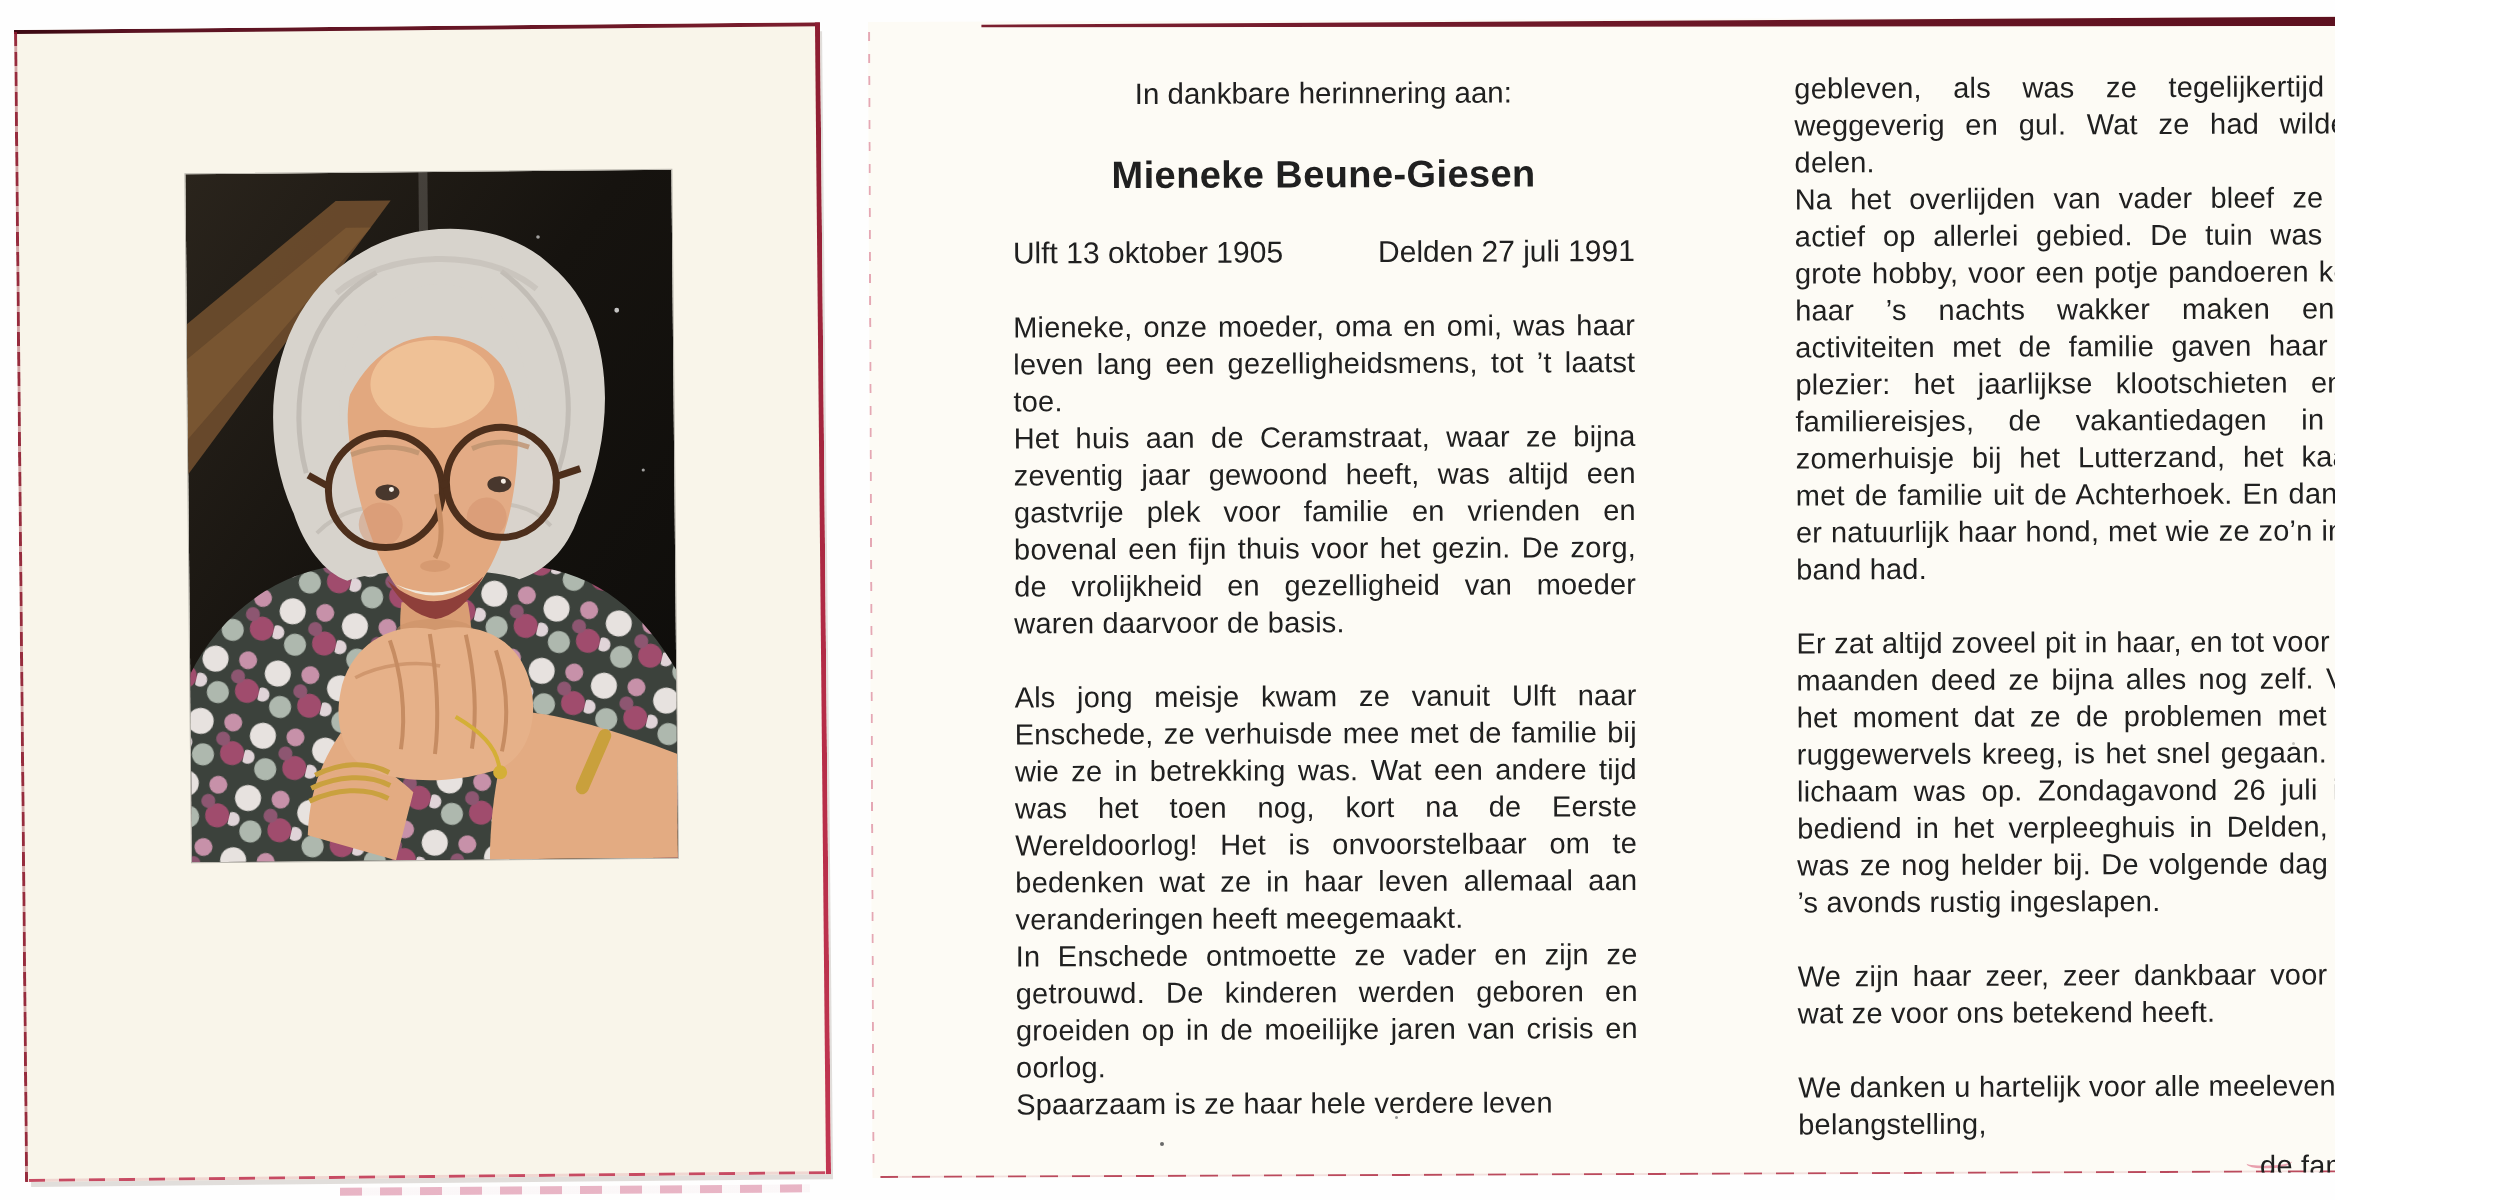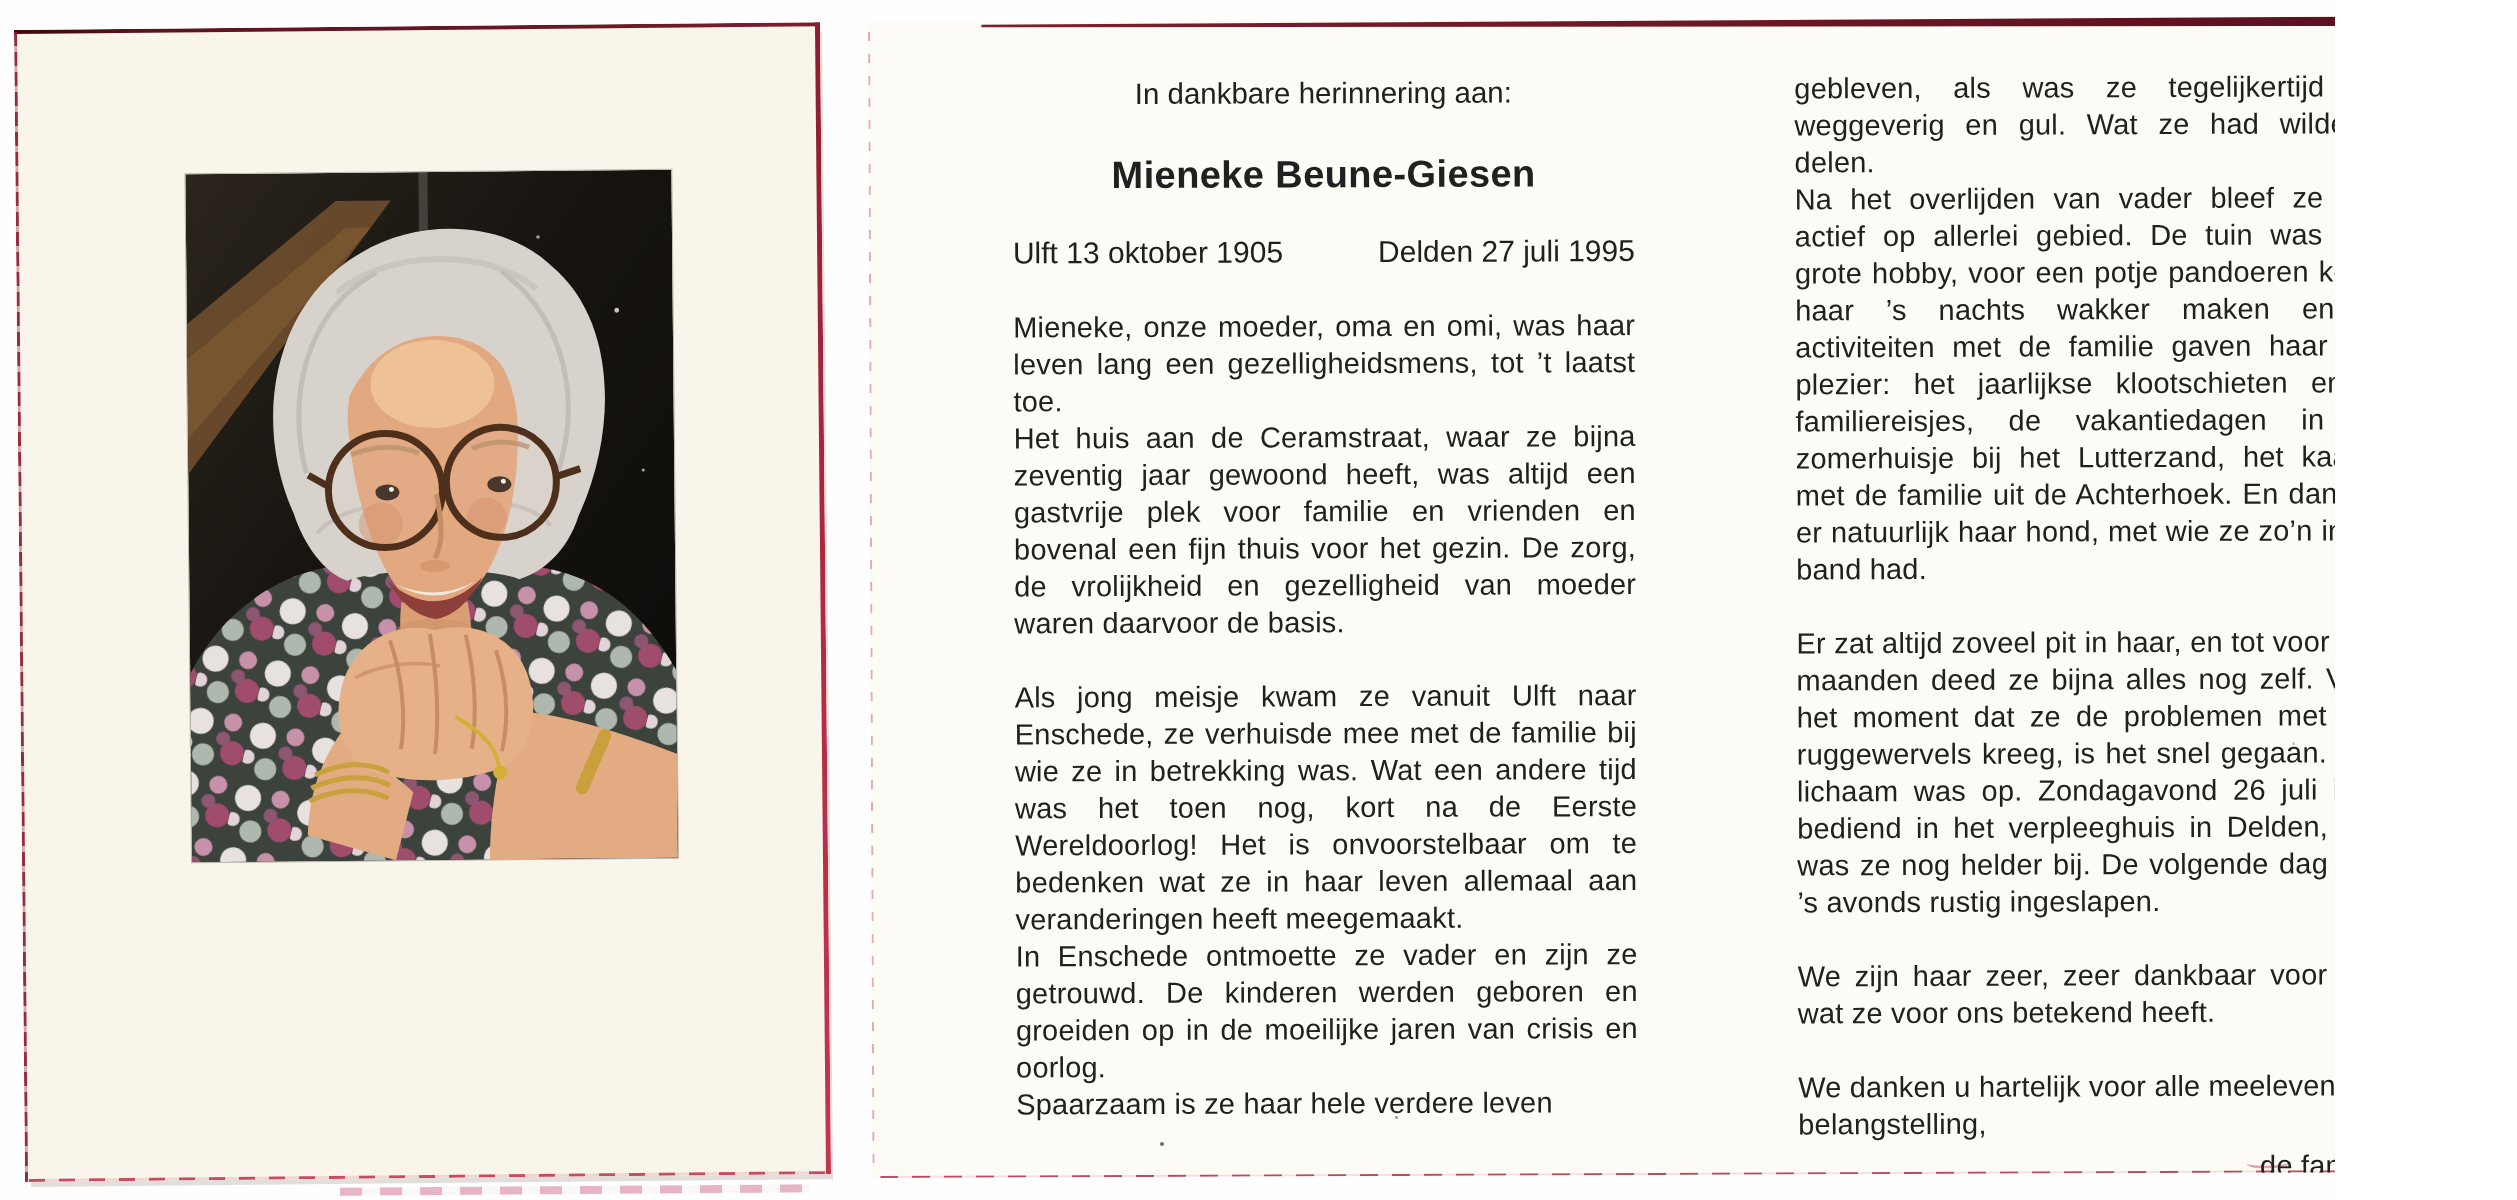--- a/index.html
+++ b/index.html
@@ -176,21 +176,21 @@
     <div class="rc-right"></div>
     <div class="rc-bottom"></div>
     <div class="rc-left"></div>
     <div class="rc-swirl"></div>
 
     <div class="col col1">
       <div class="heading">In dankbare herinnering aan:</div>
       <div class="name">Mieneke Beune-Giesen</div>
       <div class="dates">
         <span>Ulft 13 oktober 1905</span>
-        <span>Delden 27 juli 1995</span>
+        <span>Delden 27 juli 1991</span>
       </div>
       <div class="bodytext">
         <p>Mieneke, onze moeder, oma en omi, was haar leven lang een gezelligheidsmens, tot ’t laatst toe.</p>
         <p>Het huis aan de Ceramstraat, waar ze bijna zeventig jaar gewoond heeft, was altijd een gastvrije plek voor familie en vrienden en bovenal een fijn thuis voor het gezin. De zorg, de vrolijkheid en gezelligheid van moeder waren daarvoor de basis.</p>
         <p class="gap">Als jong meisje kwam ze vanuit Ulft naar Enschede, ze verhuisde mee met de familie bij wie ze in betrekking was. Wat een andere tijd was het toen nog, kort na de Eerste Wereldoorlog! Het is onvoorstelbaar om te bedenken wat ze in haar leven allemaal aan veranderingen heeft meegemaakt.</p>
         <p>In Enschede ontmoette ze vader en zijn ze getrouwd. De kinderen werden geboren en groeiden op in de moeilijke jaren van crisis en oorlog.</p>
         <p>Spaarzaam is ze haar hele verdere leven</p>
       </div>
     </div>
 

